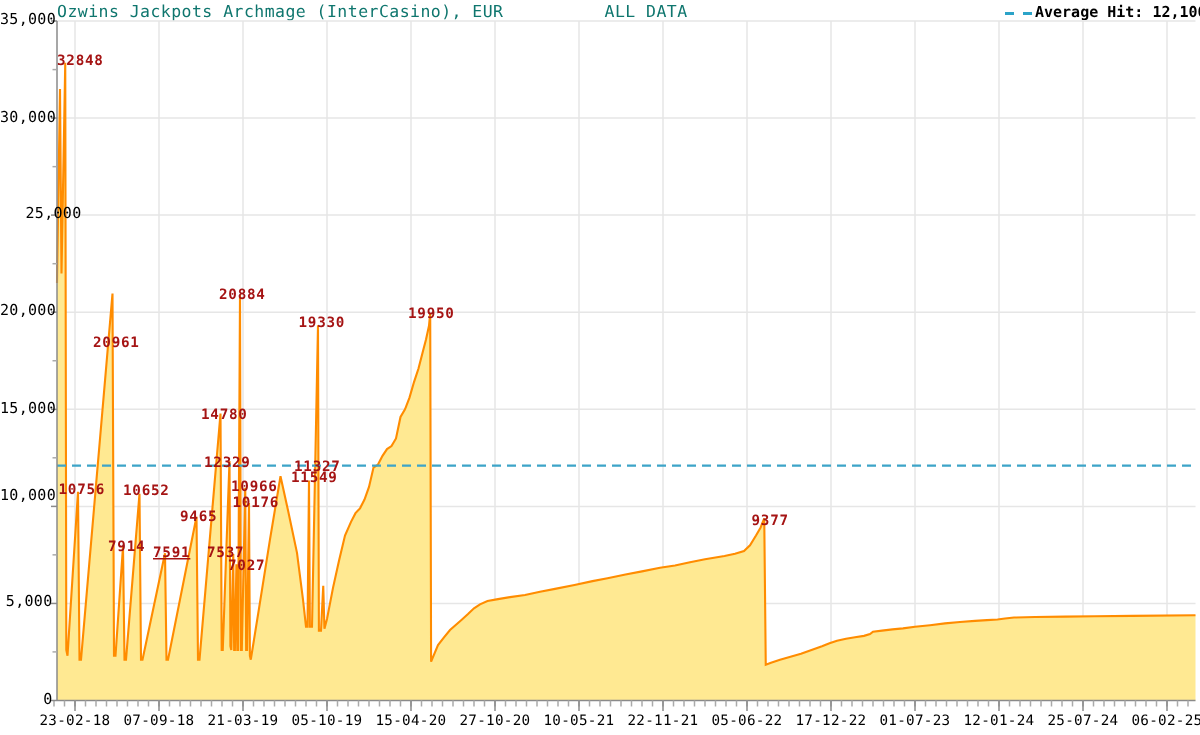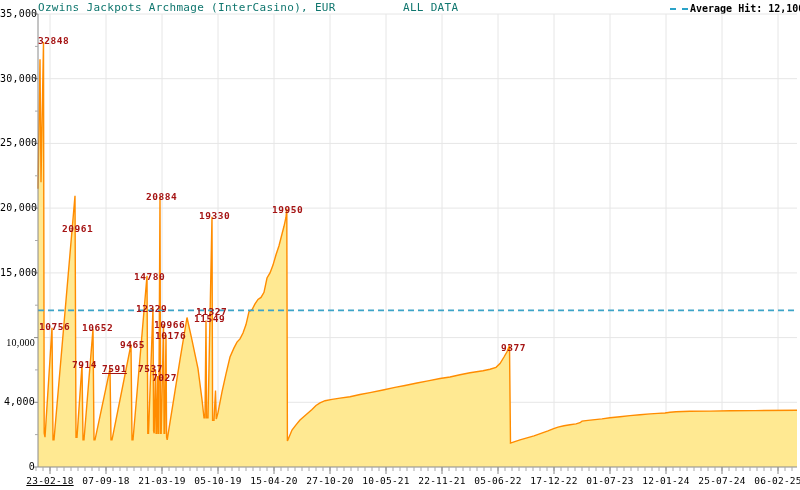--- a/index.html
+++ b/index.html
@@ -190,29 +190,29 @@
       <line x1="35" y1="305.2" x2="38" y2="305.2" stroke="#aaaaaa" stroke-width="1"></line>
       <line x1="35" y1="240.5" x2="38" y2="240.5" stroke="#aaaaaa" stroke-width="1"></line>
       <line x1="35" y1="175.8" x2="38" y2="175.8" stroke="#aaaaaa" stroke-width="1"></line>
       <line x1="35" y1="111.1" x2="38" y2="111.1" stroke="#aaaaaa" stroke-width="1"></line>
       <line x1="35" y1="46.4" x2="38" y2="46.4" stroke="#aaaaaa" stroke-width="1"></line>
     </svg>
 
   <div class="layer" id="ylabels">
       <div class="ylab" style="top: 8px;">35,000</div>
       <div class="ylab" style="top: 72.7px;">30,000</div>
-      <div class="ylab" style="top: 137.4px;">25,000</div>
+      <div class="ylab" style="top: 137.4px; padding-left: 17px;">25,000</div>
       <div class="ylab" style="top: 202.1px;">20,000</div>
       <div class="ylab" style="top: 266.9px;">15,000</div>
-      <div class="ylab" style="top: 337px; font-family: Liberation Serif, serif;">10,000</div>
-      <div class="ylab" style="top: 396.3px;">4,000</div>
+      <div class="ylab" style="top: 325px;">10,000</div>
+      <div class="ylab" style="top: 396.3px;">5,000</div>
       <div class="ylab" style="top: 461px;">0</div>
     </div>
   <div class="layer" id="xlabels">
-      <div class="xlab" style="left: 20px; text-decoration: underline;">23-02-18</div>
+      <div class="xlab" style="left: 20px;">23-02-18</div>
       <div class="xlab" style="left: 76px;">07-09-18</div>
       <div class="xlab" style="left: 132px;">21-03-19</div>
       <div class="xlab" style="left: 188px;">05-10-19</div>
       <div class="xlab" style="left: 244px;">15-04-20</div>
       <div class="xlab" style="left: 300px;">27-10-20</div>
       <div class="xlab" style="left: 356px;">10-05-21</div>
       <div class="xlab" style="left: 412px;">22-11-21</div>
       <div class="xlab" style="left: 468px;">05-06-22</div>
       <div class="xlab" style="left: 524px;">17-12-22</div>
       <div class="xlab" style="left: 580px;">01-07-23</div>

